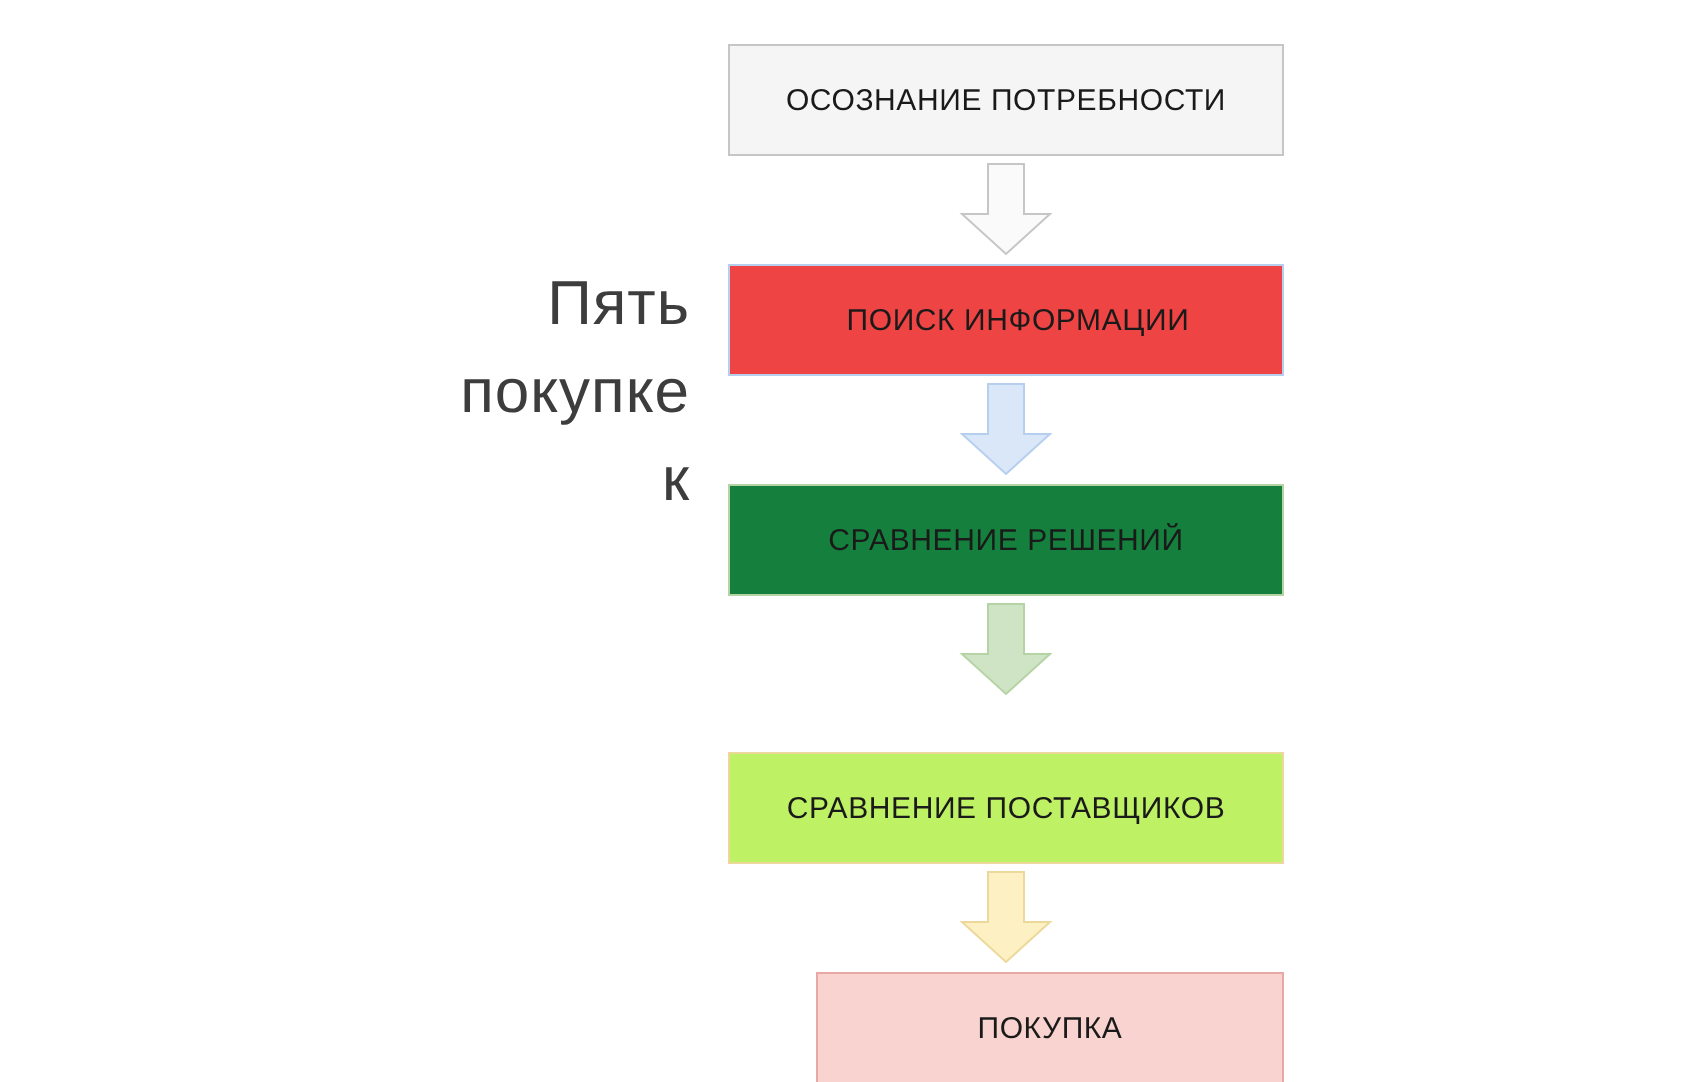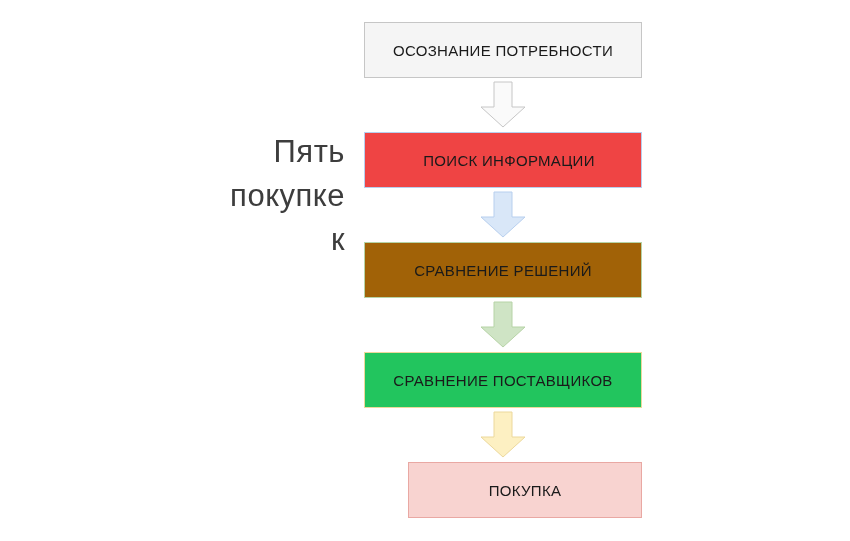--- a/index.html
+++ b/index.html
@@ -45,22 +45,22 @@
     align-items: center;
     justify-content: center;
     font-size: 15px;
     letter-spacing: 0.3px;
     color: #1a1a1a;
     text-align: center;
     white-space: nowrap;
   }
   .box.c-gray   { background: #f5f5f5; border-color: #c6c6c6; }
   .box.c-blue   { background: #ef4444; border-color: #b7cfee; padding-left: 12px; }
-  .box.c-green  { background: #a16207; border-color: #b6d3a6; }
-  .box.c-yellow { background: #22c55e; border-color: #ecd89b; }
+  .box.c-green  { background: #15803d; border-color: #b6d3a6; }
+  .box.c-yellow { background: #bef264; border-color: #ecd89b; margin-top: 24px; }
   .box.c-red    { background: #f8d3d0; border-color: #e9a8a3; margin-left: 44px; }
   .arrow-wrap {
     height: 54px;
     display: flex;
     align-items: center;
     justify-content: center;
   }
   .arrow path { stroke-width: 1; }
   .arrow.a-gray   path { fill: #fafafa; stroke: #c6c6c6; }
   .arrow.a-blue   path { fill: #d9e7f8; stroke: #b7cfee; }

